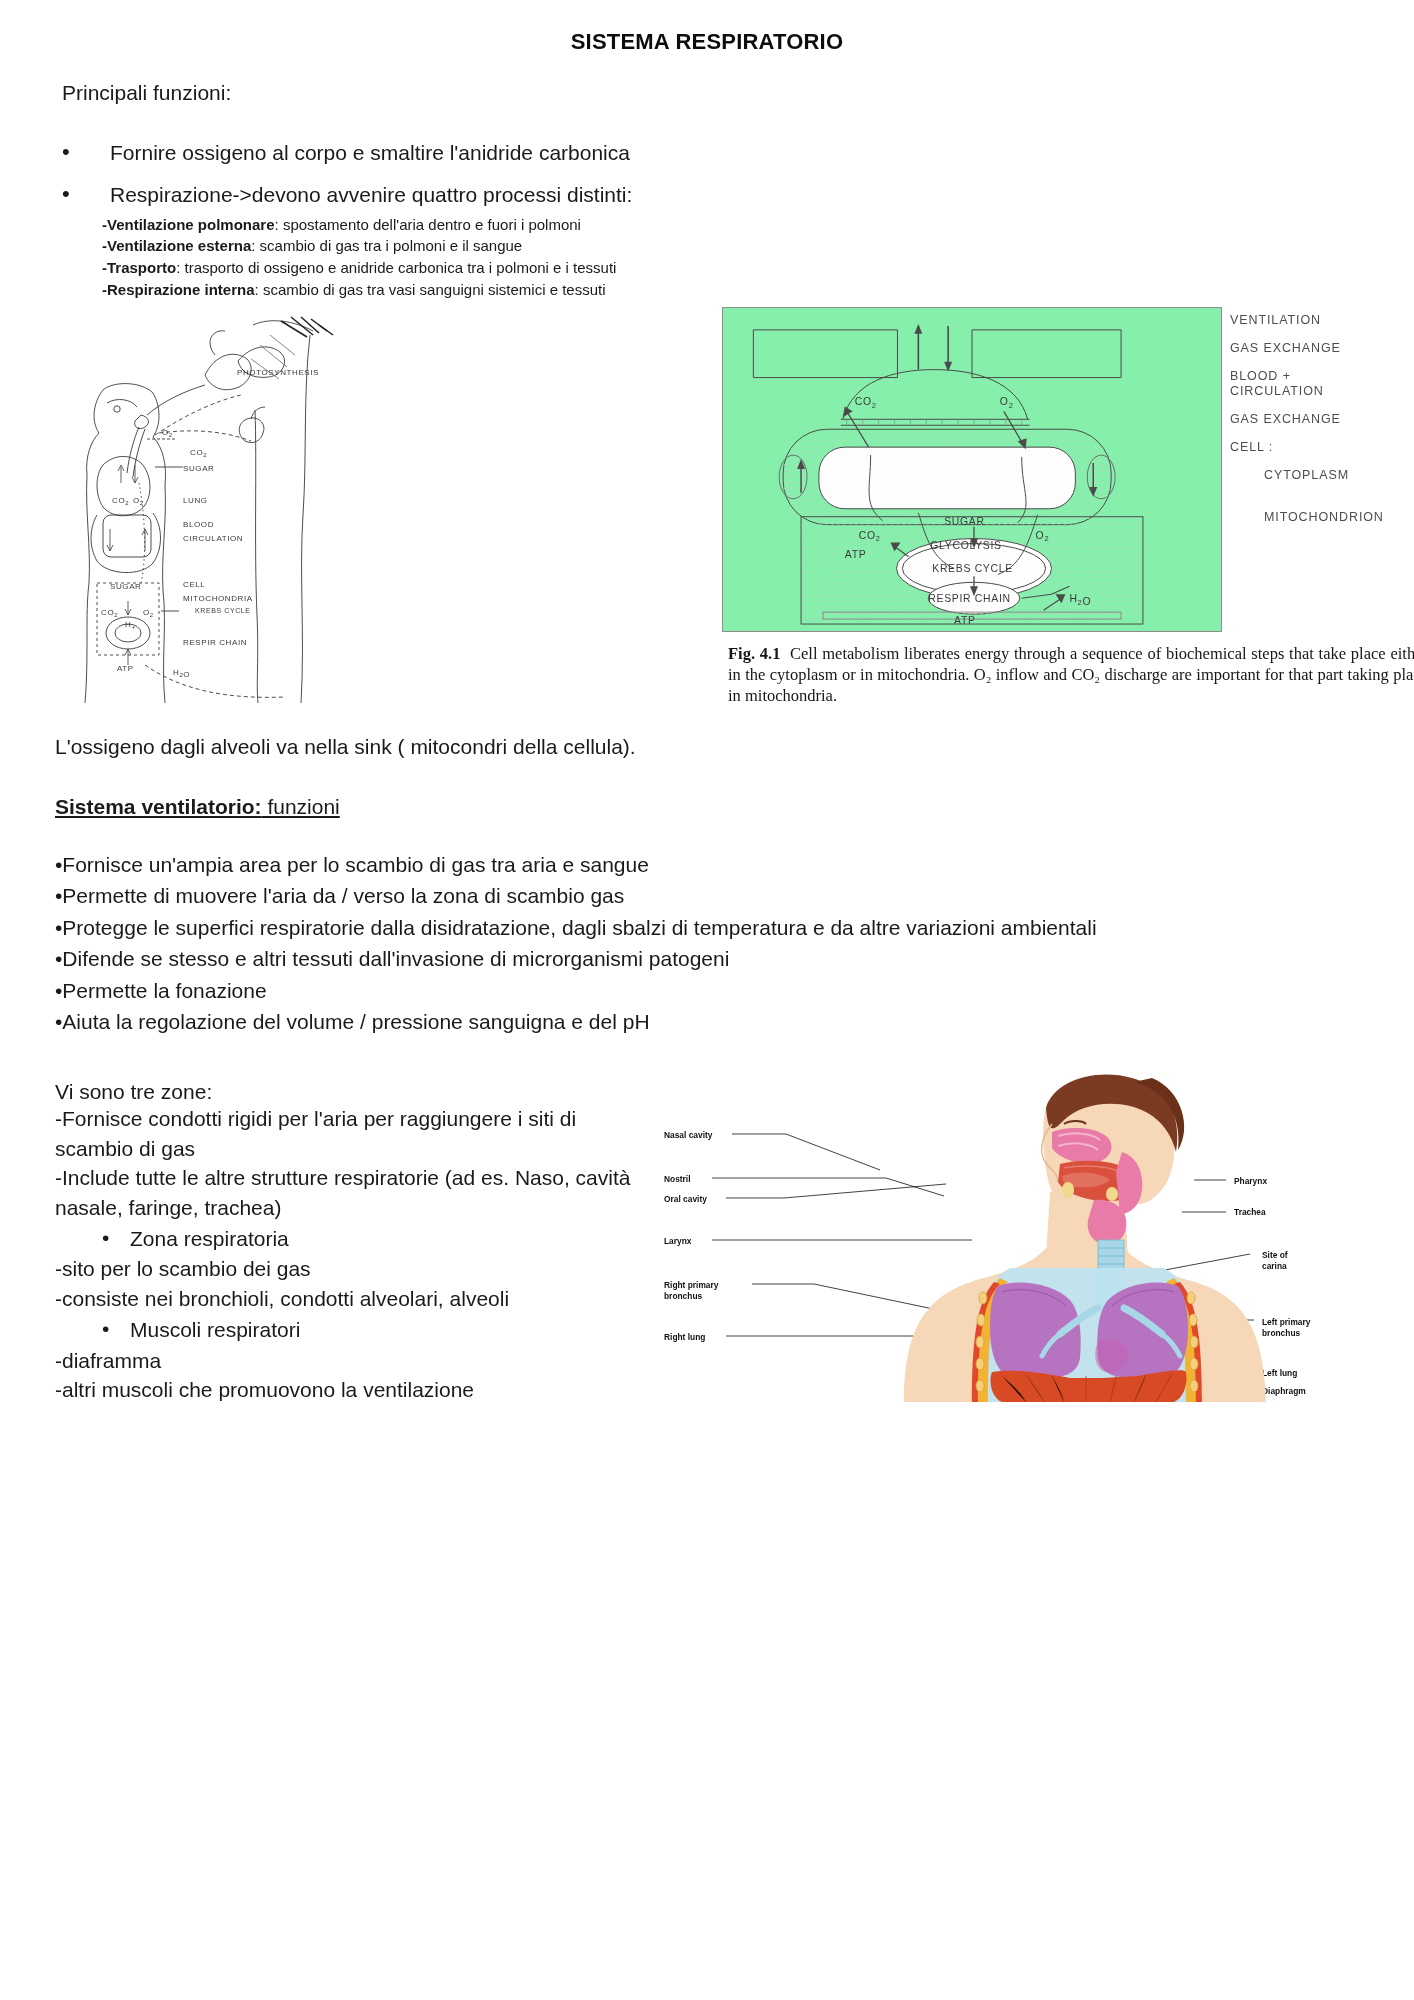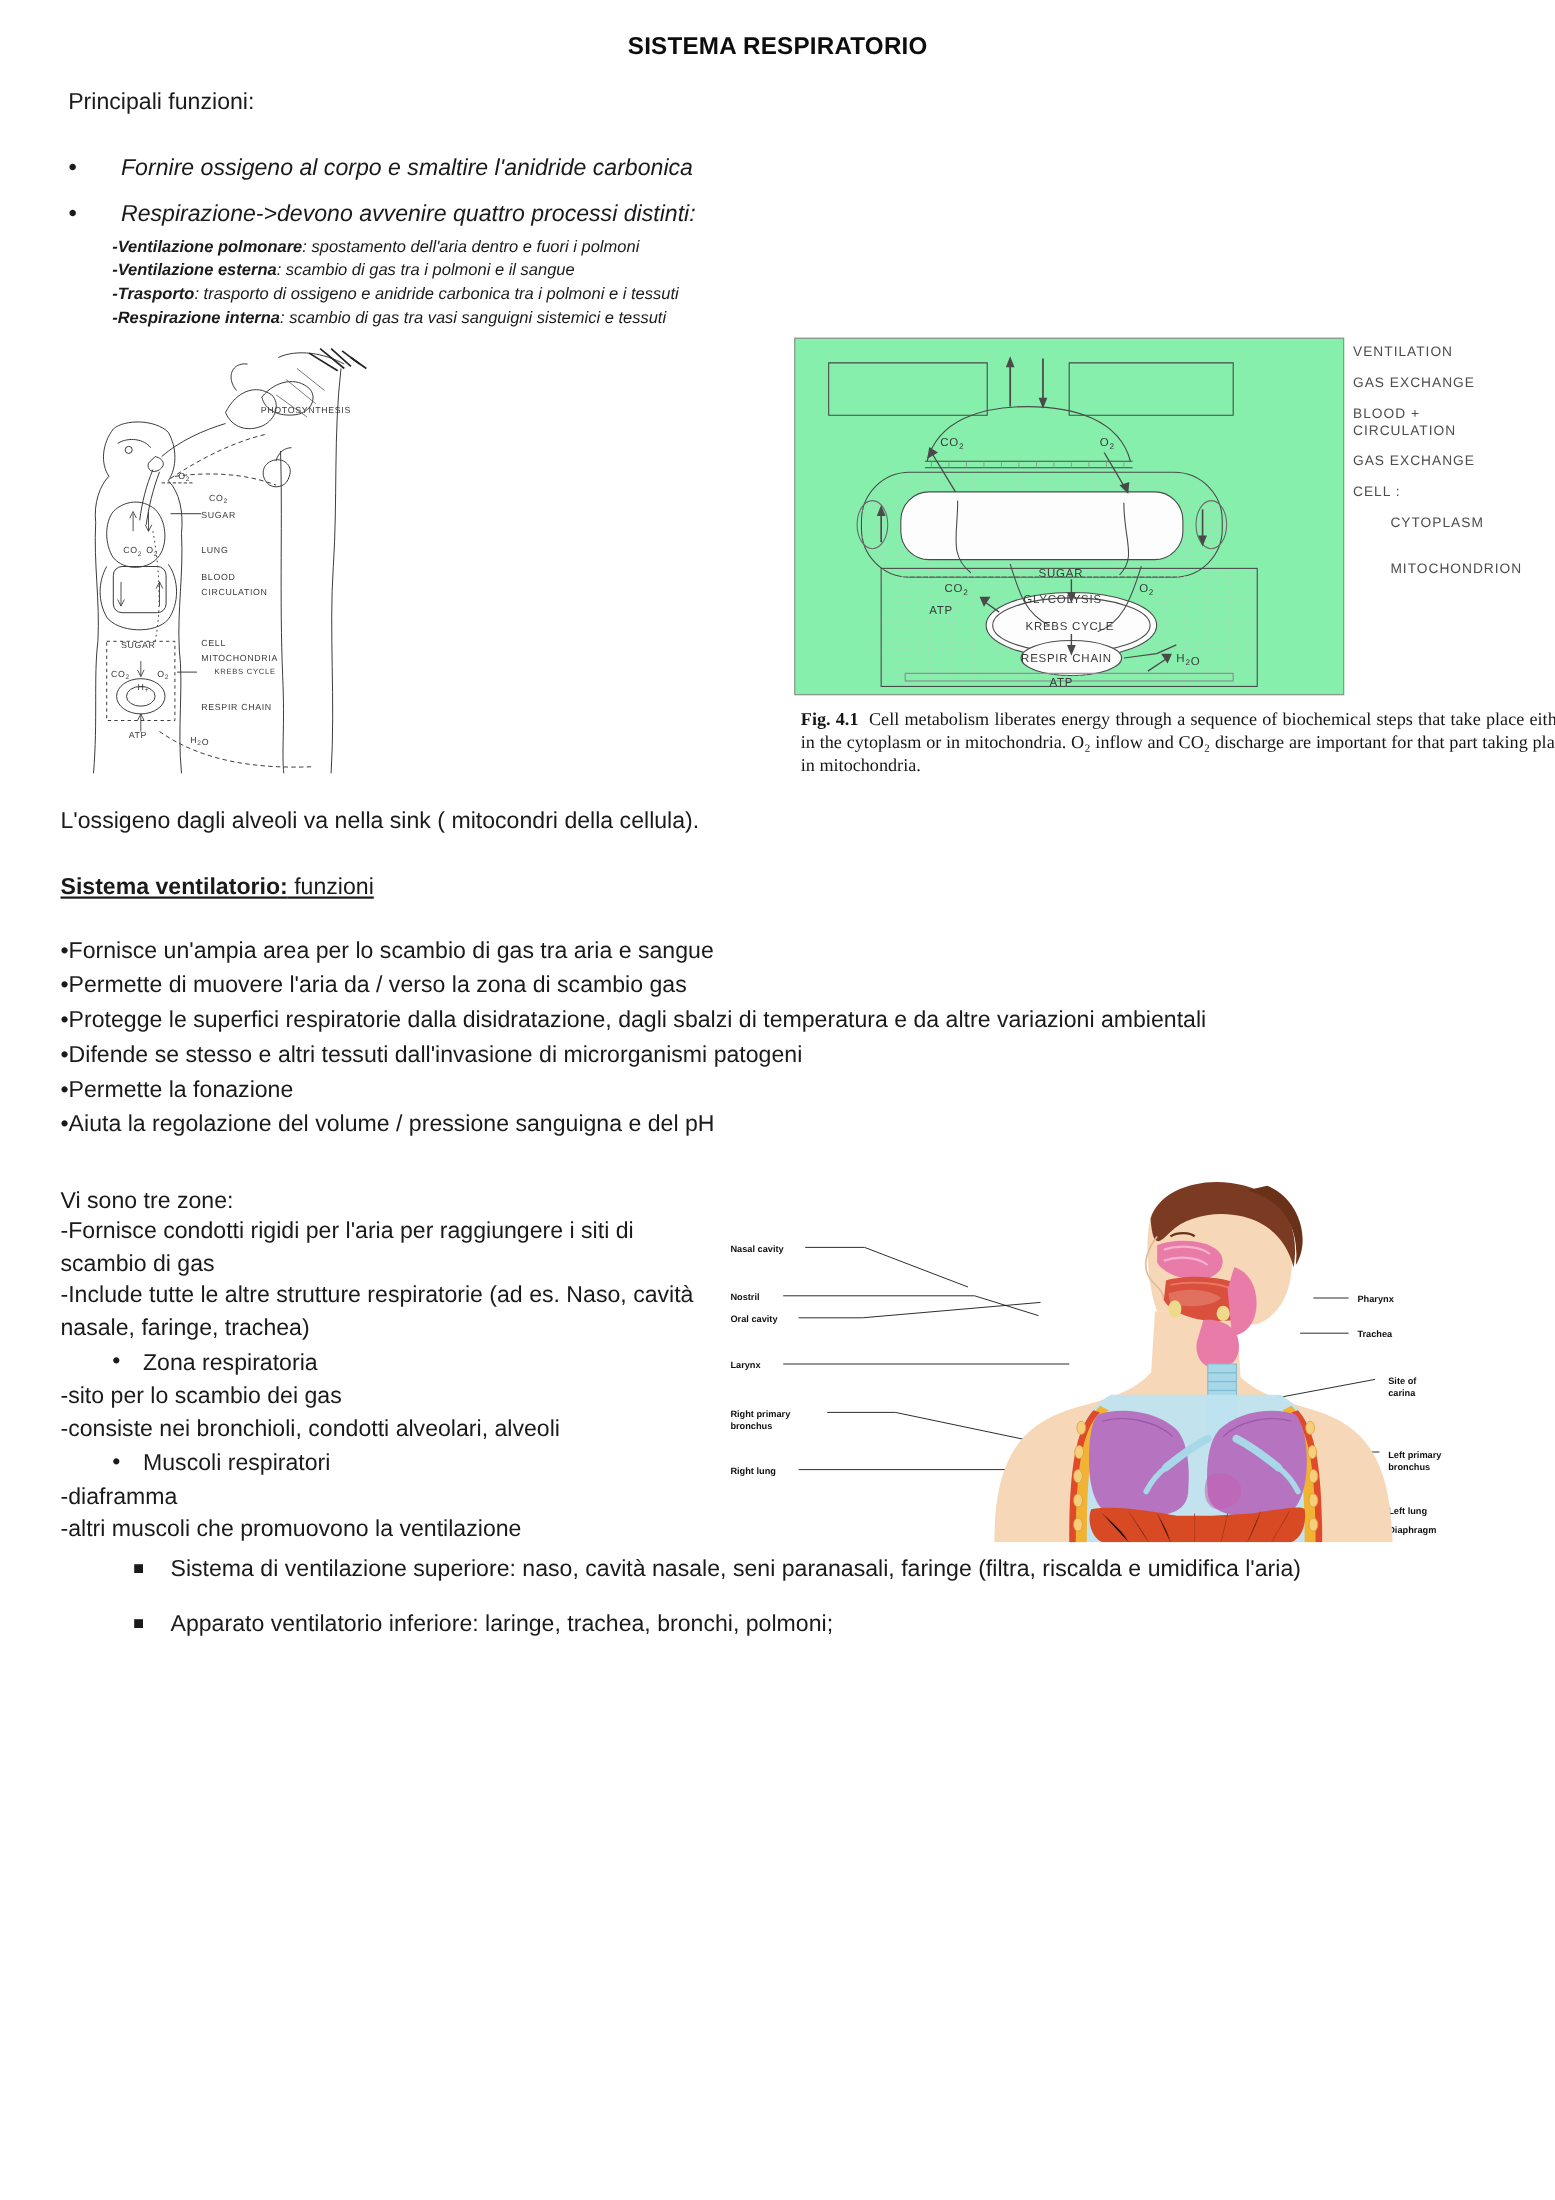--- a/index.html
+++ b/index.html
@@ -22,21 +22,21 @@
     letter-spacing: 0.2px;
     margin: 29px 0 0 0;
     color: #0d0d0d;
   }
 
   .lead {
     font-size: 21px;
     margin: 26px 0 0 62px;
   }
 
-  ul.bullets { list-style: none; margin: 34px 0 0 0; padding: 0; font-style: italic; }
+  ul.bullets { list-style: none; margin: 34px 0 0 0; padding: 0; }
   ul.bullets > li {
     font-size: 21px;
     margin: 0 0 14px 0;
     padding-left: 110px;
     position: relative;
     line-height: 1.35;
   }
   ul.bullets > li::before {
     content: "\2022";
     position: absolute;
@@ -550,18 +550,14 @@
             <path d="M492 302 C488 314 484 322 480 330"></path>
             <path d="M518 302 C512 314 506 322 502 330"></path>
           </g>
 
           <path d="M444 270 C456 264 470 268 474 280 C476 292 466 300 452 300 C442 298 438 284 444 270 Z" fill="#c35fb0" opacity="0.55"></path>
         </g>
       </svg>
     </div>
   </div>
 
-  <ul class="sqbullets" style="margin-top:6px">
-    <li>Sistema di ventilazione superiore: naso, cavità nasale, seni paranasali, faringe (filtra, riscalda e umidifica l'aria)</li>
-    <li>Apparato ventilatorio inferiore: laringe, trachea, bronchi, polmoni;</li>
-  </ul>
 
 </div>
 
 </body></html>

